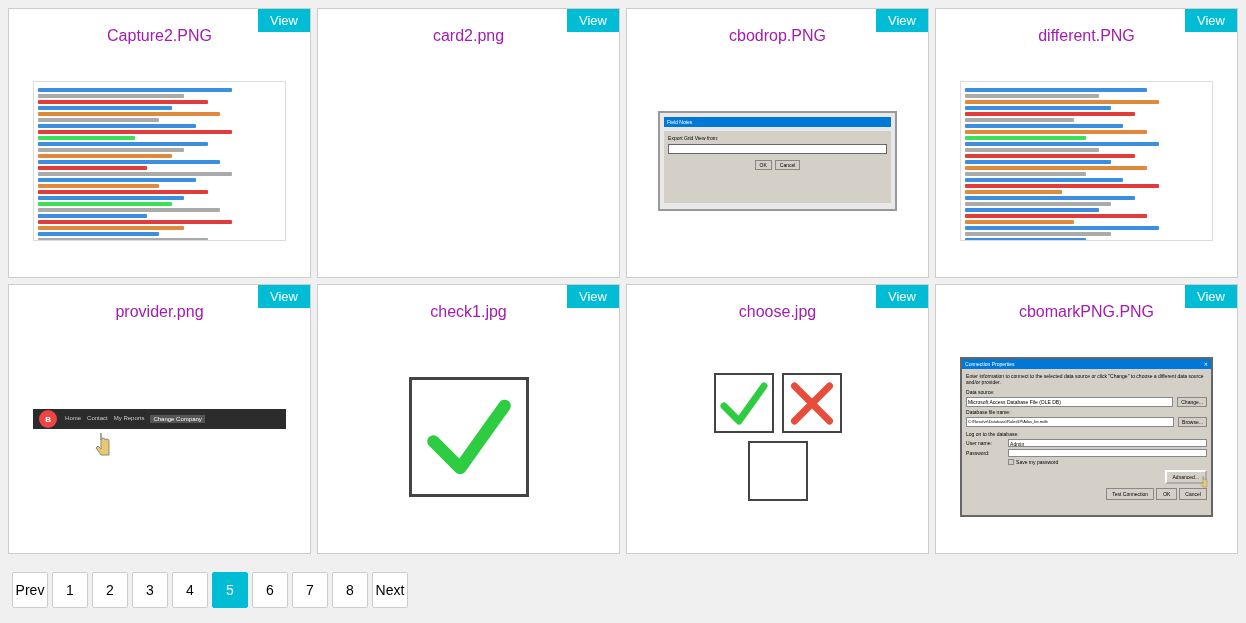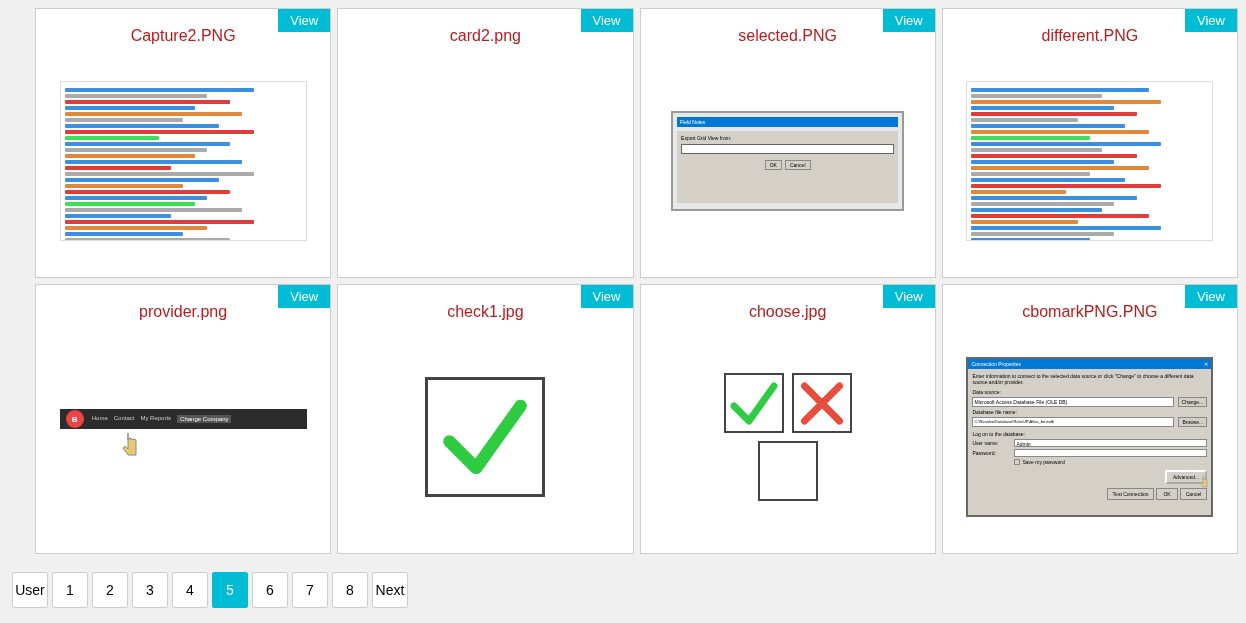--- a/index.html
+++ b/index.html
@@ -7,21 +7,20 @@
       font-family: Arial, sans-serif;
       background: #f0f0f0;
       padding: 8px;
     }
     .gallery-grid {
       display: grid;
       grid-template-columns: repeat(4, 1fr);
       grid-template-rows: repeat(2, 1fr);
       gap: 6px;
       margin-bottom: 10px;
-      margin-left: 27px;
     }
     .gallery-card {
       background: #fff;
       border: 1px solid #ccc;
       position: relative;
       display: flex;
       flex-direction: column;
       align-items: center;
       padding: 10px 10px 10px 10px;
       min-height: 270px;
@@ -37,21 +36,21 @@
       font-size: 13px;
       cursor: pointer;
       z-index: 2;
     }
     .card-title {
       font-size: 16px;
       font-weight: normal;
       text-align: center;
       margin-top: 8px;
       margin-bottom: 10px;
-      color: #b91c1c;
+      color: #a21caf;
     }
     .card-preview {
       flex: 1;
       width: 100%;
       display: flex;
       align-items: center;
       justify-content: center;
       overflow: hidden;
     }
     
@@ -339,21 +338,21 @@
     </div>
   </div>
 
   <div class="gallery-card">
     <button class="view-btn">View</button>
     <div class="card-title">card2.png</div>
   </div>
 
   <div class="gallery-card">
     <button class="view-btn">View</button>
-    <div class="card-title">selected.PNG</div>
+    <div class="card-title">cbodrop.PNG</div>
     <div class="card-preview">
       <div class="preview-dialog">
         <div class="dialog-bar">
           <span>Field Notes</span>
         </div>
         <div class="dialog-body">
           <div class="dialog-label">Export Grid View from:</div>
           <div class="dialog-input"></div>
           <div class="dialog-btns">
             <div class="dialog-btn">OK</div>
@@ -519,21 +518,21 @@
             <div style="font-size:5px; background:#d4d0c8; border:1px solid #888; padding:2px 6px;">OK</div>
             <div style="font-size:5px; background:#d4d0c8; border:1px solid #888; padding:2px 5px;">Cancel</div>
           </div>
         </div>
       </div>
     </div>
   </div>
 </div>
 
 <div class="pagination">
-  <button class="page-btn">User</button>
+  <button class="page-btn">Prev</button>
   <button class="page-btn">1</button>
   <button class="page-btn">2</button>
   <button class="page-btn">3</button>
   <button class="page-btn">4</button>
   <button class="page-btn active">5</button>
   <button class="page-btn">6</button>
   <button class="page-btn">7</button>
   <button class="page-btn">8</button>
   <button class="page-btn">Next</button>
 </div>

